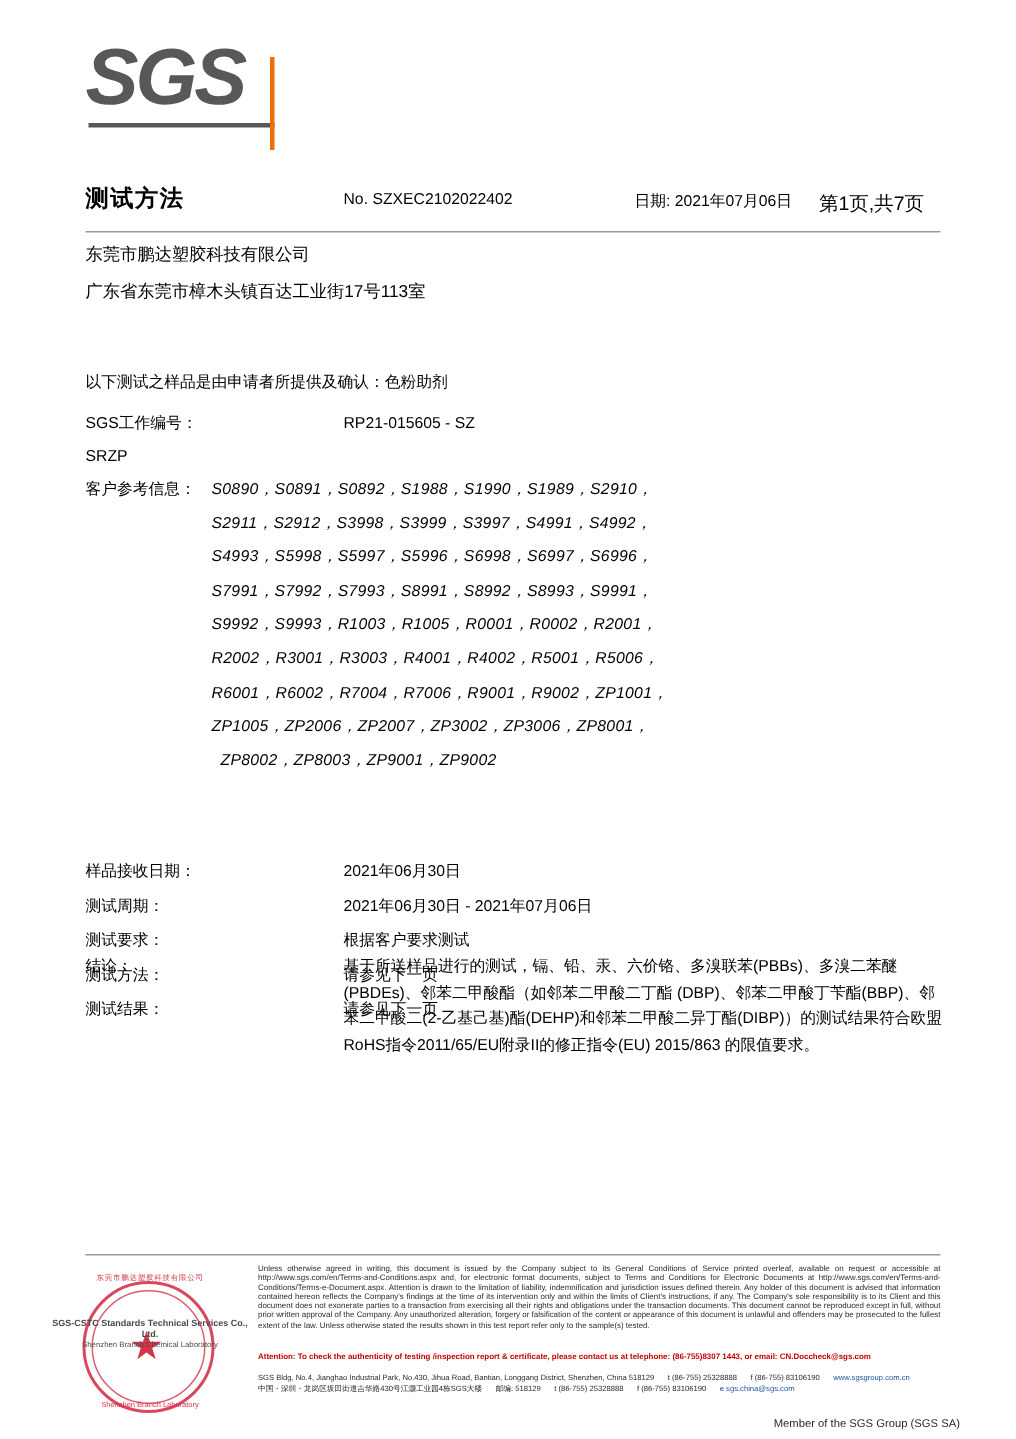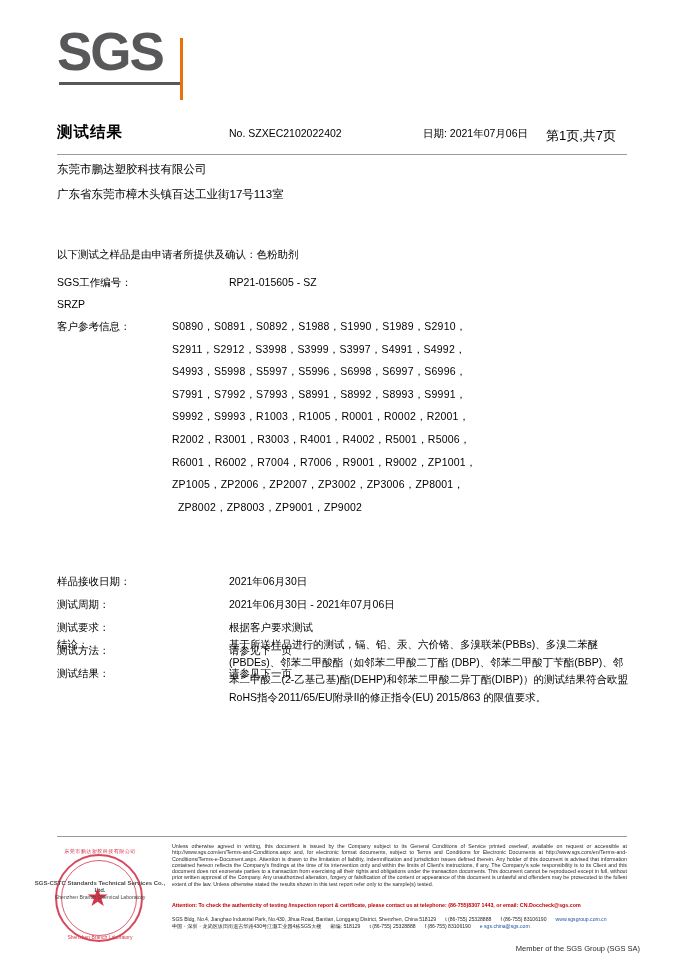--- a/index.html
+++ b/index.html
@@ -21,20 +21,21 @@
     height: 959px;
     box-sizing: border-box;
   }
   
   .logo-block {
     position: absolute;
     left: 57px;
     top: 24px;
     width: 140px;
     height: 72px;
+    font-style: italic;
   }
   .logo-text {
     font-family: "Liberation Sans", sans-serif;
     font-weight: bold;
     font-size: 53px;
     letter-spacing: -2px;
     color: #58585a;
     line-height: 56px;
     margin: 0;
     padding: 0;
@@ -160,21 +161,22 @@
   .ref-label {
     position: absolute;
     left: 0;
     top: 0;
     width: 172px;
     font-size: 10.5px;
     color: #000;
     line-height: 22px;
   }
   .ref-lines {
-    margin-left: 115px;
+    margin-left: 84px;
+    font-style: italic;
   }
   .ref-line {
     font-size: 10.5px;
     color: #000;
     line-height: 22.6px;
     letter-spacing: 0.2px;
     white-space: pre;
   }
   .ref-line.indent {
     padding-left: 6px;
@@ -343,21 +345,21 @@
 
 <div class="page">
 
   <div class="logo-block">
     <div class="logo-text">SGS</div>
     <div class="logo-underline"></div>
     <div class="logo-bar"></div>
   </div>
 
   <div class="title-row">
-    <div class="doc-title">测试结果</div>
+    <div class="doc-title">测试方法</div>
     <div class="doc-no">No. SZXEC2102022402</div>
     <div class="doc-date">日期: 2021年07月06日</div>
     <div class="doc-page">第1页,共7页</div>
   </div>
   <div class="rule"></div>
 
   <div class="company-name">东莞市鹏达塑胶科技有限公司</div>
   <div class="company-addr">广东省东莞市樟木头镇百达工业街17号113室</div>
 
   <div class="sample-statement">以下测试之样品是由申请者所提供及确认：色粉助剂</div>

